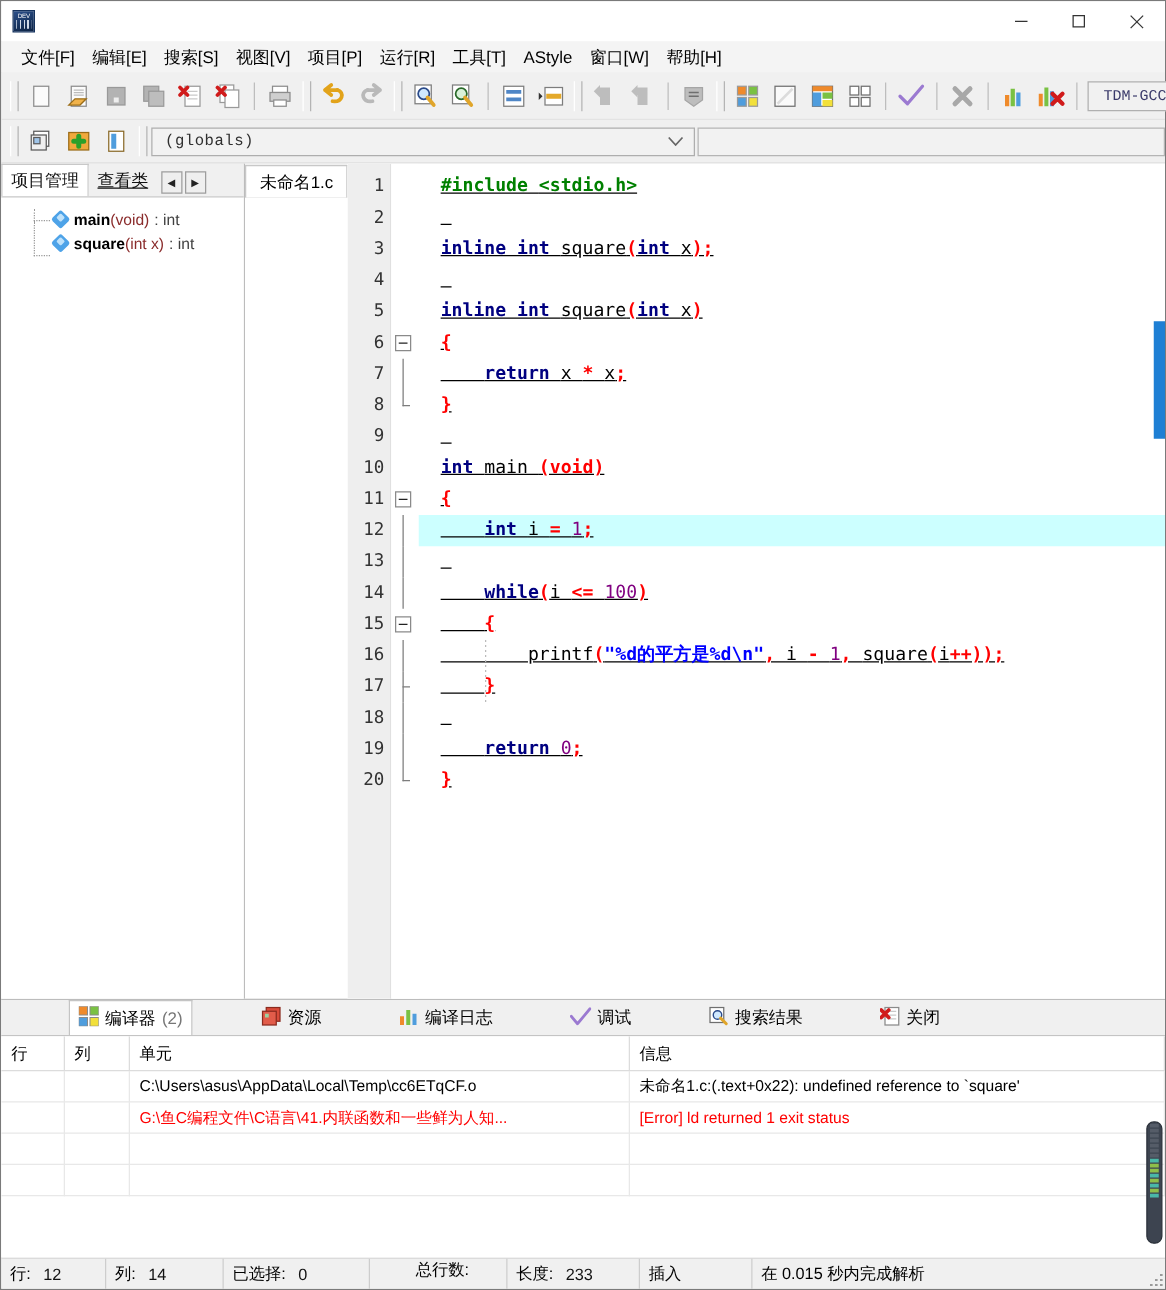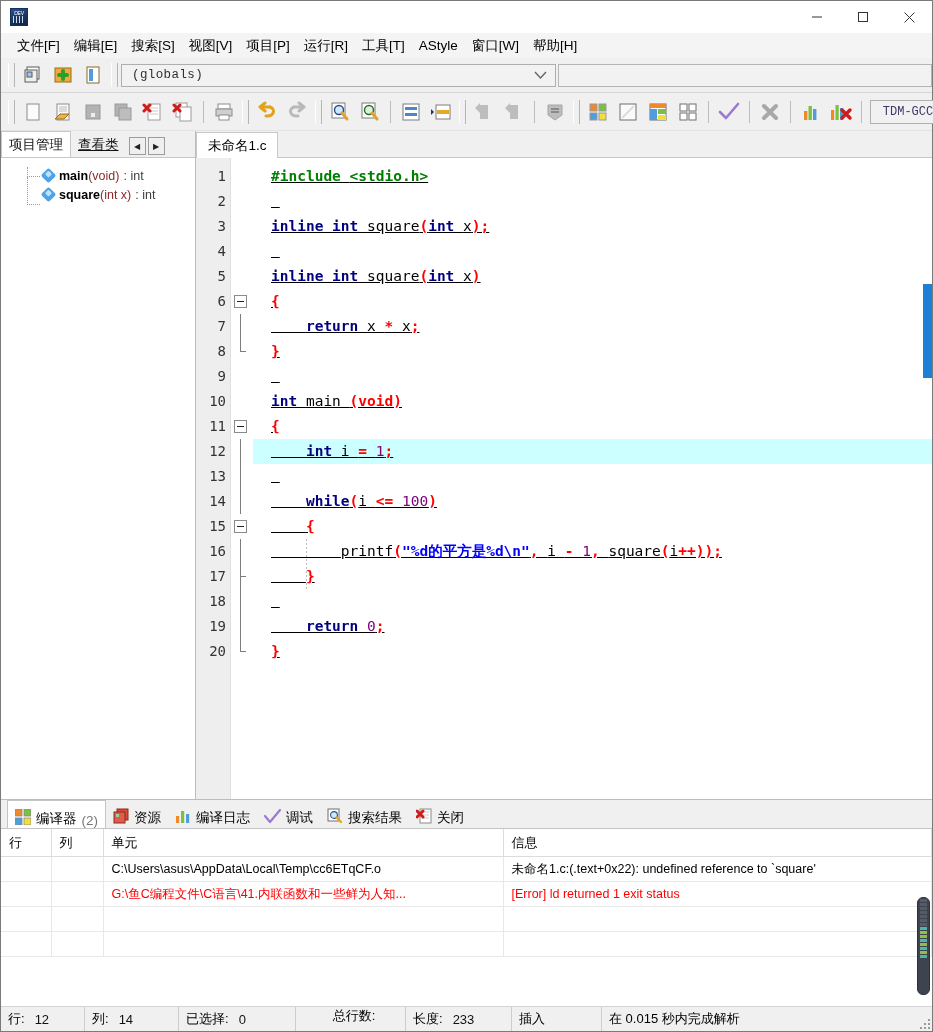--- a/index.html
+++ b/index.html
@@ -277,21 +277,21 @@
     border-radius:1px;
   }
   .treeitem .nm { font-weight: bold; color: #000; margin-left: 14px;}
   .treeitem .args { color: #8a2b2b; }
   .treeitem .ret { color: #404040; }
 
   
   .editorwrap {
     flex: 1;
     display: flex;
-    flex-direction: column;
+    flex-direction: row;
     min-width: 0;
     background: #ffffff;
   }
   .edittabs {
     height: 26px;
     background: #f0f0f0;
     display: flex;
     align-items: flex-end;
     flex: none;
     border-bottom: 1px solid #c8c8c8;
@@ -430,26 +430,27 @@
   .btabs {
     height: 28px;
     display: flex;
     align-items: center;
     background: #f0f0f0;
     flex: none;
     padding-left: 6px;
   }
   .btab {
     display: flex;
-    align-items: flex-end;
+    align-items: center;
     height: 26px;
     padding: 0 7px;
     font-size: 13.5px;
     white-space: nowrap;
     gap: 5px;
+    margin-left: 48px;
   }
   .btab.active {
     background: #ffffff;
     border-top: 1px solid #c4c4c4;
     border-left: 1px solid #c4c4c4;
     border-right: 1px solid #c4c4c4;
     box-sizing: border-box;
     height: 28px;
   }
   .btab .cnt { color: #777; }
@@ -576,20 +577,211 @@
     <div class="menuitem">搜索[S]</div>
     <div class="menuitem">视图[V]</div>
     <div class="menuitem">项目[P]</div>
     <div class="menuitem">运行[R]</div>
     <div class="menuitem">工具[T]</div>
     <div class="menuitem">AStyle</div>
     <div class="menuitem">窗口[W]</div>
     <div class="menuitem">帮助[H]</div>
   </div>
 
+  <div class="toolrow r1">
+    <div class="grip"></div>
+
+    <div class="tbtn">
+      <svg width="22" height="22" viewBox="0 0 22 22">
+          <rect x="5" y="3" width="12" height="16" fill="#fbfbfb" stroke="#8c8c8c"></rect>
+        </svg>
+    </div>
+    <div class="tbtn">
+      <svg width="22" height="22" viewBox="0 0 22 22">
+          <rect x="5" y="3" width="12" height="16" fill="#fbfbfb" stroke="#8c8c8c"></rect>
+          <g stroke="#bbb" stroke-width="1">
+            <line x1="7" y1="6" x2="15" y2="6"></line>
+            <line x1="7" y1="8" x2="15" y2="8"></line>
+            <line x1="7" y1="10" x2="15" y2="10"></line>
+          </g>
+          <path d="M3 18 L12 18 L17 13 L8 13 Z" fill="#f0b24a" stroke="#9a6c17"></path>
+        </svg>
+    </div>
+    <div class="tbtn">
+      <svg width="22" height="22" viewBox="0 0 22 22">
+          <rect x="4" y="4" width="14" height="14" fill="#b3b3b3" stroke="#999"></rect>
+          <rect x="9" y="12" width="4" height="4" fill="#eee"></rect>
+        </svg>
+    </div>
+    <div class="tbtn">
+      <svg width="22" height="22" viewBox="0 0 22 22">
+          <rect x="3" y="3" width="12" height="12" fill="#b3b3b3" stroke="#999"></rect>
+          <rect x="7" y="7" width="12" height="12" fill="#bdbdbd" stroke="#999"></rect>
+        </svg>
+    </div>
+    <div class="tbtn">
+      <svg width="22" height="22" viewBox="0 0 22 22">
+          <rect x="6" y="3" width="12" height="16" fill="#fff" stroke="#9a9a9a"></rect>
+          <g stroke="#c9c9c9">
+            <line x1="8" y1="7" x2="16" y2="7"></line>
+            <line x1="8" y1="10" x2="16" y2="10"></line>
+            <line x1="8" y1="13" x2="16" y2="13"></line>
+          </g>
+          <path d="M2 4 L8 10 M8 4 L2 10" stroke="#d01b1b" stroke-width="3" stroke-linecap="round"></path>
+        </svg>
+    </div>
+    <div class="tbtn">
+      <svg width="22" height="22" viewBox="0 0 22 22">
+          <rect x="4" y="2" width="11" height="14" fill="#fff" stroke="#9a9a9a"></rect>
+          <rect x="8" y="6" width="11" height="14" fill="#fff" stroke="#9a9a9a"></rect>
+          <path d="M2 4 L8 10 M8 4 L2 10" stroke="#d01b1b" stroke-width="3" stroke-linecap="round"></path>
+        </svg>
+    </div>
+    <div class="sep"></div>
+    <div class="tbtn">
+      <svg width="22" height="22" viewBox="0 0 22 22">
+          <rect x="5" y="3" width="12" height="5" fill="#fff" stroke="#8c8c8c"></rect>
+          <rect x="3" y="8" width="16" height="7" fill="#cfcfcf" stroke="#8c8c8c"></rect>
+          <rect x="6" y="14" width="10" height="5" fill="#fff" stroke="#8c8c8c"></rect>
+        </svg>
+    </div>
+
+    <div class="grip"></div>
+    <div class="tbtn">
+      <svg width="26" height="22" viewBox="0 0 26 22">
+          <path d="M16 6 L6 6 M6 6 L11 2 M6 6 L11 10" stroke="#e2a31a" stroke-width="3" fill="none" stroke-linecap="round" stroke-linejoin="round"></path>
+          <path d="M16 6 C22 8 20 16 12 15" stroke="#e2a31a" stroke-width="3" fill="none" stroke-linecap="round"></path>
+        </svg>
+    </div>
+    <div class="tbtn">
+      <svg width="26" height="22" viewBox="0 0 26 22">
+          <path d="M10 6 L20 6 M20 6 L15 2 M20 6 L15 10" stroke="#b9b9b9" stroke-width="3" fill="none" stroke-linecap="round" stroke-linejoin="round"></path>
+          <path d="M10 6 C4 8 6 16 14 15" stroke="#b9b9b9" stroke-width="3" fill="none" stroke-linecap="round"></path>
+        </svg>
+    </div>
+
+    <div class="grip"></div>
+    <div class="tbtn">
+      <svg width="22" height="22" viewBox="0 0 22 22">
+          <rect x="3" y="2" width="13" height="15" fill="#fff" stroke="#7d7d7d"></rect>
+          <circle cx="10" cy="9" r="4.5" fill="#cfe8ff" stroke="#2a4a8a" stroke-width="1.4"></circle>
+          <line x1="13" y1="12" x2="18" y2="18" stroke="#e0a52a" stroke-width="3" stroke-linecap="round"></line>
+        </svg>
+    </div>
+    <div class="tbtn">
+      <svg width="22" height="22" viewBox="0 0 22 22">
+          <rect x="3" y="2" width="13" height="15" fill="#fff" stroke="#7d7d7d"></rect>
+          <circle cx="10" cy="9" r="4.5" fill="#d9f2d9" stroke="#2a6a2a" stroke-width="1.4"></circle>
+          <line x1="13" y1="12" x2="18" y2="18" stroke="#e0a52a" stroke-width="3" stroke-linecap="round"></line>
+        </svg>
+    </div>
+    <div class="sep"></div>
+    <div class="tbtn">
+      <svg width="22" height="22" viewBox="0 0 22 22">
+          <rect x="3" y="3" width="16" height="16" fill="#fff" stroke="#7d7d7d"></rect>
+          <rect x="5" y="6" width="12" height="3" fill="#4f86c6"></rect>
+          <rect x="5" y="12" width="12" height="3" fill="#4f86c6"></rect>
+        </svg>
+    </div>
+    <div class="tbtn">
+      <svg width="24" height="22" viewBox="0 0 24 22">
+          <path d="M2 8 L5 11 L2 14 Z" fill="#333"></path>
+          <rect x="7" y="4" width="14" height="14" fill="#fff" stroke="#7d7d7d"></rect>
+          <rect x="8" y="9" width="12" height="4" fill="#e4a92a"></rect>
+        </svg>
+    </div>
+
+    <div class="grip"></div>
+    <div class="tbtn">
+      <svg width="24" height="22" viewBox="0 0 24 22">
+          <path d="M16 4 L8 4 L8 2 L3 7 L8 12 L8 10 L16 10 Z" fill="#bdbdbd"></path>
+          <rect x="8" y="10" width="8" height="8" fill="#bdbdbd"></rect>
+        </svg>
+    </div>
+    <div class="tbtn">
+      <svg width="24" height="22" viewBox="0 0 24 22">
+          <path d="M16 4 L8 4 L8 2 L3 7 L8 12 L8 10 L16 10 Z" fill="#bdbdbd"></path>
+          <rect x="8" y="10" width="8" height="8" fill="#bdbdbd"></rect>
+        </svg>
+    </div>
+    <div class="sep"></div>
+    <div class="tbtn">
+      <svg width="22" height="22" viewBox="0 0 22 22">
+          <path d="M4 4 L18 4 L18 14 L11 19 L4 14 Z" fill="#bdbdbd" stroke="#a5a5a5"></path>
+          <g stroke="#6f6f6f" stroke-width="1.3">
+            <line x1="7" y1="8" x2="15" y2="8"></line>
+            <line x1="7" y1="11" x2="15" y2="11"></line>
+          </g>
+        </svg>
+    </div>
+
+    <div class="grip"></div>
+    <div class="tbtn">
+      <svg width="22" height="22" viewBox="0 0 22 22">
+          <rect x="3" y="3" width="7" height="7" fill="#ef8a2b" stroke="#9a9a9a"></rect>
+          <rect x="12" y="3" width="7" height="7" fill="#7ac143" stroke="#9a9a9a"></rect>
+          <rect x="3" y="12" width="7" height="7" fill="#4f9ddd" stroke="#9a9a9a"></rect>
+          <rect x="12" y="12" width="7" height="7" fill="#f2e03a" stroke="#9a9a9a"></rect>
+        </svg>
+    </div>
+    <div class="tbtn">
+      <svg width="22" height="22" viewBox="0 0 22 22">
+          <rect x="3" y="3" width="16" height="16" fill="#fafafa" stroke="#6f6f6f"></rect>
+          <path d="M5 17 L17 5" stroke="#dcdcdc" stroke-width="2"></path>
+        </svg>
+    </div>
+    <div class="tbtn">
+      <svg width="22" height="22" viewBox="0 0 22 22">
+          <rect x="3" y="3" width="16" height="16" fill="#fff" stroke="#6f6f6f"></rect>
+          <rect x="3" y="3" width="16" height="4" fill="#ef8a2b"></rect>
+          <rect x="3" y="8" width="7" height="11" fill="#4f9ddd"></rect>
+          <rect x="11" y="8" width="8" height="5" fill="#7ac143"></rect>
+          <rect x="11" y="14" width="8" height="5" fill="#f2e03a"></rect>
+        </svg>
+    </div>
+    <div class="tbtn">
+      <svg width="22" height="22" viewBox="0 0 22 22">
+          <rect x="3" y="3" width="7" height="7" fill="#fff" stroke="#6f6f6f"></rect>
+          <rect x="12" y="3" width="7" height="7" fill="#fff" stroke="#6f6f6f"></rect>
+          <rect x="3" y="12" width="7" height="7" fill="#fff" stroke="#6f6f6f"></rect>
+          <rect x="12" y="12" width="7" height="7" fill="#fff" stroke="#6f6f6f"></rect>
+        </svg>
+    </div>
+    <div class="sep"></div>
+    <div class="tbtn">
+      <svg width="24" height="22" viewBox="0 0 24 22">
+          <path d="M3 11 L9 17 L21 3" stroke="#9b7ad1" stroke-width="2.6" fill="none" stroke-linecap="round" stroke-linejoin="round"></path>
+        </svg>
+    </div>
+    <div class="sep"></div>
+    <div class="tbtn">
+      <svg width="22" height="22" viewBox="0 0 22 22">
+          <path d="M5 5 L17 17 M17 5 L5 17" stroke="#a8a8a8" stroke-width="4" stroke-linecap="round"></path>
+        </svg>
+    </div>
+    <div class="sep"></div>
+    <div class="tbtn">
+      <svg width="22" height="22" viewBox="0 0 22 22">
+          <rect x="4" y="10" width="3.4" height="9" fill="#ef8a2b"></rect>
+          <rect x="8.5" y="5" width="3.4" height="14" fill="#7ac143"></rect>
+          <rect x="13" y="8" width="3.4" height="11" fill="#4f9ddd"></rect>
+        </svg>
+    </div>
+    <div class="tbtn">
+      <svg width="24" height="22" viewBox="0 0 24 22">
+          <rect x="2" y="9" width="3.2" height="10" fill="#ef8a2b"></rect>
+          <rect x="6.5" y="4" width="3.2" height="15" fill="#7ac143"></rect>
+          <rect x="11" y="7" width="3.2" height="12" fill="#4f9ddd"></rect>
+          <path d="M13 9 L21 17 M21 9 L13 17" stroke="#d01b1b" stroke-width="3.4" stroke-linecap="round"></path>
+        </svg>
+    </div>
+    <div class="sep"></div>
+    <div class="tdmbox">TDM-GCC</div>
+  </div>
+
   <div class="toolrow r2">
     <div class="grip"></div>
     <div class="tbtn">
       <svg width="22" height="22" viewBox="0 0 22 22">
           <rect x="5" y="3" width="12" height="12" fill="#fff" stroke="#5a5a5a"></rect>
           <rect x="3" y="6" width="12" height="12" fill="#efefef" stroke="#5a5a5a"></rect>
           <rect x="5" y="8" width="5" height="5" fill="#9fc4e8" stroke="#5a5a5a"></rect>
         </svg>
     </div>
     <div class="tbtn">
@@ -607,211 +799,20 @@
     <div class="grip"></div>
     <div class="combo">
       <span class="combo-text">(globals)</span>
       <span class="combo-arrow">
         <svg width="13" height="8" viewBox="0 0 13 8">
             <path d="M1 1 L6.5 7 L12 1" stroke="#666" stroke-width="1.4" fill="none"></path>
           </svg>
       </span>
     </div>
     <div class="rcombo"></div>
-  </div>
-
-  <div class="toolrow r1">
-    <div class="grip"></div>
-
-    <div class="tbtn">
-      <svg width="22" height="22" viewBox="0 0 22 22">
-          <rect x="5" y="3" width="12" height="16" fill="#fbfbfb" stroke="#8c8c8c"></rect>
-        </svg>
-    </div>
-    <div class="tbtn">
-      <svg width="22" height="22" viewBox="0 0 22 22">
-          <rect x="5" y="3" width="12" height="16" fill="#fbfbfb" stroke="#8c8c8c"></rect>
-          <g stroke="#bbb" stroke-width="1">
-            <line x1="7" y1="6" x2="15" y2="6"></line>
-            <line x1="7" y1="8" x2="15" y2="8"></line>
-            <line x1="7" y1="10" x2="15" y2="10"></line>
-          </g>
-          <path d="M3 18 L12 18 L17 13 L8 13 Z" fill="#f0b24a" stroke="#9a6c17"></path>
-        </svg>
-    </div>
-    <div class="tbtn">
-      <svg width="22" height="22" viewBox="0 0 22 22">
-          <rect x="4" y="4" width="14" height="14" fill="#b3b3b3" stroke="#999"></rect>
-          <rect x="9" y="12" width="4" height="4" fill="#eee"></rect>
-        </svg>
-    </div>
-    <div class="tbtn">
-      <svg width="22" height="22" viewBox="0 0 22 22">
-          <rect x="3" y="3" width="12" height="12" fill="#b3b3b3" stroke="#999"></rect>
-          <rect x="7" y="7" width="12" height="12" fill="#bdbdbd" stroke="#999"></rect>
-        </svg>
-    </div>
-    <div class="tbtn">
-      <svg width="22" height="22" viewBox="0 0 22 22">
-          <rect x="6" y="3" width="12" height="16" fill="#fff" stroke="#9a9a9a"></rect>
-          <g stroke="#c9c9c9">
-            <line x1="8" y1="7" x2="16" y2="7"></line>
-            <line x1="8" y1="10" x2="16" y2="10"></line>
-            <line x1="8" y1="13" x2="16" y2="13"></line>
-          </g>
-          <path d="M2 4 L8 10 M8 4 L2 10" stroke="#d01b1b" stroke-width="3" stroke-linecap="round"></path>
-        </svg>
-    </div>
-    <div class="tbtn">
-      <svg width="22" height="22" viewBox="0 0 22 22">
-          <rect x="4" y="2" width="11" height="14" fill="#fff" stroke="#9a9a9a"></rect>
-          <rect x="8" y="6" width="11" height="14" fill="#fff" stroke="#9a9a9a"></rect>
-          <path d="M2 4 L8 10 M8 4 L2 10" stroke="#d01b1b" stroke-width="3" stroke-linecap="round"></path>
-        </svg>
-    </div>
-    <div class="sep"></div>
-    <div class="tbtn">
-      <svg width="22" height="22" viewBox="0 0 22 22">
-          <rect x="5" y="3" width="12" height="5" fill="#fff" stroke="#8c8c8c"></rect>
-          <rect x="3" y="8" width="16" height="7" fill="#cfcfcf" stroke="#8c8c8c"></rect>
-          <rect x="6" y="14" width="10" height="5" fill="#fff" stroke="#8c8c8c"></rect>
-        </svg>
-    </div>
-
-    <div class="grip"></div>
-    <div class="tbtn">
-      <svg width="26" height="22" viewBox="0 0 26 22">
-          <path d="M16 6 L6 6 M6 6 L11 2 M6 6 L11 10" stroke="#e2a31a" stroke-width="3" fill="none" stroke-linecap="round" stroke-linejoin="round"></path>
-          <path d="M16 6 C22 8 20 16 12 15" stroke="#e2a31a" stroke-width="3" fill="none" stroke-linecap="round"></path>
-        </svg>
-    </div>
-    <div class="tbtn">
-      <svg width="26" height="22" viewBox="0 0 26 22">
-          <path d="M10 6 L20 6 M20 6 L15 2 M20 6 L15 10" stroke="#b9b9b9" stroke-width="3" fill="none" stroke-linecap="round" stroke-linejoin="round"></path>
-          <path d="M10 6 C4 8 6 16 14 15" stroke="#b9b9b9" stroke-width="3" fill="none" stroke-linecap="round"></path>
-        </svg>
-    </div>
-
-    <div class="grip"></div>
-    <div class="tbtn">
-      <svg width="22" height="22" viewBox="0 0 22 22">
-          <rect x="3" y="2" width="13" height="15" fill="#fff" stroke="#7d7d7d"></rect>
-          <circle cx="10" cy="9" r="4.5" fill="#cfe8ff" stroke="#2a4a8a" stroke-width="1.4"></circle>
-          <line x1="13" y1="12" x2="18" y2="18" stroke="#e0a52a" stroke-width="3" stroke-linecap="round"></line>
-        </svg>
-    </div>
-    <div class="tbtn">
-      <svg width="22" height="22" viewBox="0 0 22 22">
-          <rect x="3" y="2" width="13" height="15" fill="#fff" stroke="#7d7d7d"></rect>
-          <circle cx="10" cy="9" r="4.5" fill="#d9f2d9" stroke="#2a6a2a" stroke-width="1.4"></circle>
-          <line x1="13" y1="12" x2="18" y2="18" stroke="#e0a52a" stroke-width="3" stroke-linecap="round"></line>
-        </svg>
-    </div>
-    <div class="sep"></div>
-    <div class="tbtn">
-      <svg width="22" height="22" viewBox="0 0 22 22">
-          <rect x="3" y="3" width="16" height="16" fill="#fff" stroke="#7d7d7d"></rect>
-          <rect x="5" y="6" width="12" height="3" fill="#4f86c6"></rect>
-          <rect x="5" y="12" width="12" height="3" fill="#4f86c6"></rect>
-        </svg>
-    </div>
-    <div class="tbtn">
-      <svg width="24" height="22" viewBox="0 0 24 22">
-          <path d="M2 8 L5 11 L2 14 Z" fill="#333"></path>
-          <rect x="7" y="4" width="14" height="14" fill="#fff" stroke="#7d7d7d"></rect>
-          <rect x="8" y="9" width="12" height="4" fill="#e4a92a"></rect>
-        </svg>
-    </div>
-
-    <div class="grip"></div>
-    <div class="tbtn">
-      <svg width="24" height="22" viewBox="0 0 24 22">
-          <path d="M16 4 L8 4 L8 2 L3 7 L8 12 L8 10 L16 10 Z" fill="#bdbdbd"></path>
-          <rect x="8" y="10" width="8" height="8" fill="#bdbdbd"></rect>
-        </svg>
-    </div>
-    <div class="tbtn">
-      <svg width="24" height="22" viewBox="0 0 24 22">
-          <path d="M16 4 L8 4 L8 2 L3 7 L8 12 L8 10 L16 10 Z" fill="#bdbdbd"></path>
-          <rect x="8" y="10" width="8" height="8" fill="#bdbdbd"></rect>
-        </svg>
-    </div>
-    <div class="sep"></div>
-    <div class="tbtn">
-      <svg width="22" height="22" viewBox="0 0 22 22">
-          <path d="M4 4 L18 4 L18 14 L11 19 L4 14 Z" fill="#bdbdbd" stroke="#a5a5a5"></path>
-          <g stroke="#6f6f6f" stroke-width="1.3">
-            <line x1="7" y1="8" x2="15" y2="8"></line>
-            <line x1="7" y1="11" x2="15" y2="11"></line>
-          </g>
-        </svg>
-    </div>
-
-    <div class="grip"></div>
-    <div class="tbtn">
-      <svg width="22" height="22" viewBox="0 0 22 22">
-          <rect x="3" y="3" width="7" height="7" fill="#ef8a2b" stroke="#9a9a9a"></rect>
-          <rect x="12" y="3" width="7" height="7" fill="#7ac143" stroke="#9a9a9a"></rect>
-          <rect x="3" y="12" width="7" height="7" fill="#4f9ddd" stroke="#9a9a9a"></rect>
-          <rect x="12" y="12" width="7" height="7" fill="#f2e03a" stroke="#9a9a9a"></rect>
-        </svg>
-    </div>
-    <div class="tbtn">
-      <svg width="22" height="22" viewBox="0 0 22 22">
-          <rect x="3" y="3" width="16" height="16" fill="#fafafa" stroke="#6f6f6f"></rect>
-          <path d="M5 17 L17 5" stroke="#dcdcdc" stroke-width="2"></path>
-        </svg>
-    </div>
-    <div class="tbtn">
-      <svg width="22" height="22" viewBox="0 0 22 22">
-          <rect x="3" y="3" width="16" height="16" fill="#fff" stroke="#6f6f6f"></rect>
-          <rect x="3" y="3" width="16" height="4" fill="#ef8a2b"></rect>
-          <rect x="3" y="8" width="7" height="11" fill="#4f9ddd"></rect>
-          <rect x="11" y="8" width="8" height="5" fill="#7ac143"></rect>
-          <rect x="11" y="14" width="8" height="5" fill="#f2e03a"></rect>
-        </svg>
-    </div>
-    <div class="tbtn">
-      <svg width="22" height="22" viewBox="0 0 22 22">
-          <rect x="3" y="3" width="7" height="7" fill="#fff" stroke="#6f6f6f"></rect>
-          <rect x="12" y="3" width="7" height="7" fill="#fff" stroke="#6f6f6f"></rect>
-          <rect x="3" y="12" width="7" height="7" fill="#fff" stroke="#6f6f6f"></rect>
-          <rect x="12" y="12" width="7" height="7" fill="#fff" stroke="#6f6f6f"></rect>
-        </svg>
-    </div>
-    <div class="sep"></div>
-    <div class="tbtn">
-      <svg width="24" height="22" viewBox="0 0 24 22">
-          <path d="M3 11 L9 17 L21 3" stroke="#9b7ad1" stroke-width="2.6" fill="none" stroke-linecap="round" stroke-linejoin="round"></path>
-        </svg>
-    </div>
-    <div class="sep"></div>
-    <div class="tbtn">
-      <svg width="22" height="22" viewBox="0 0 22 22">
-          <path d="M5 5 L17 17 M17 5 L5 17" stroke="#a8a8a8" stroke-width="4" stroke-linecap="round"></path>
-        </svg>
-    </div>
-    <div class="sep"></div>
-    <div class="tbtn">
-      <svg width="22" height="22" viewBox="0 0 22 22">
-          <rect x="4" y="10" width="3.4" height="9" fill="#ef8a2b"></rect>
-          <rect x="8.5" y="5" width="3.4" height="14" fill="#7ac143"></rect>
-          <rect x="13" y="8" width="3.4" height="11" fill="#4f9ddd"></rect>
-        </svg>
-    </div>
-    <div class="tbtn">
-      <svg width="24" height="22" viewBox="0 0 24 22">
-          <rect x="2" y="9" width="3.2" height="10" fill="#ef8a2b"></rect>
-          <rect x="6.5" y="4" width="3.2" height="15" fill="#7ac143"></rect>
-          <rect x="11" y="7" width="3.2" height="12" fill="#4f9ddd"></rect>
-          <path d="M13 9 L21 17 M21 9 L13 17" stroke="#d01b1b" stroke-width="3.4" stroke-linecap="round"></path>
-        </svg>
-    </div>
-    <div class="sep"></div>
-    <div class="tdmbox">TDM-GCC</div>
   </div>
 
   <div class="bodysplit">
 
     <div class="leftpanel">
       <div class="lefttabs">
         <div class="ltab active">项目管理</div>
         <div class="ltab sel-underline">查看类</div>
         <div class="arrowbtns">
           <div class="abtn">◀</div>

